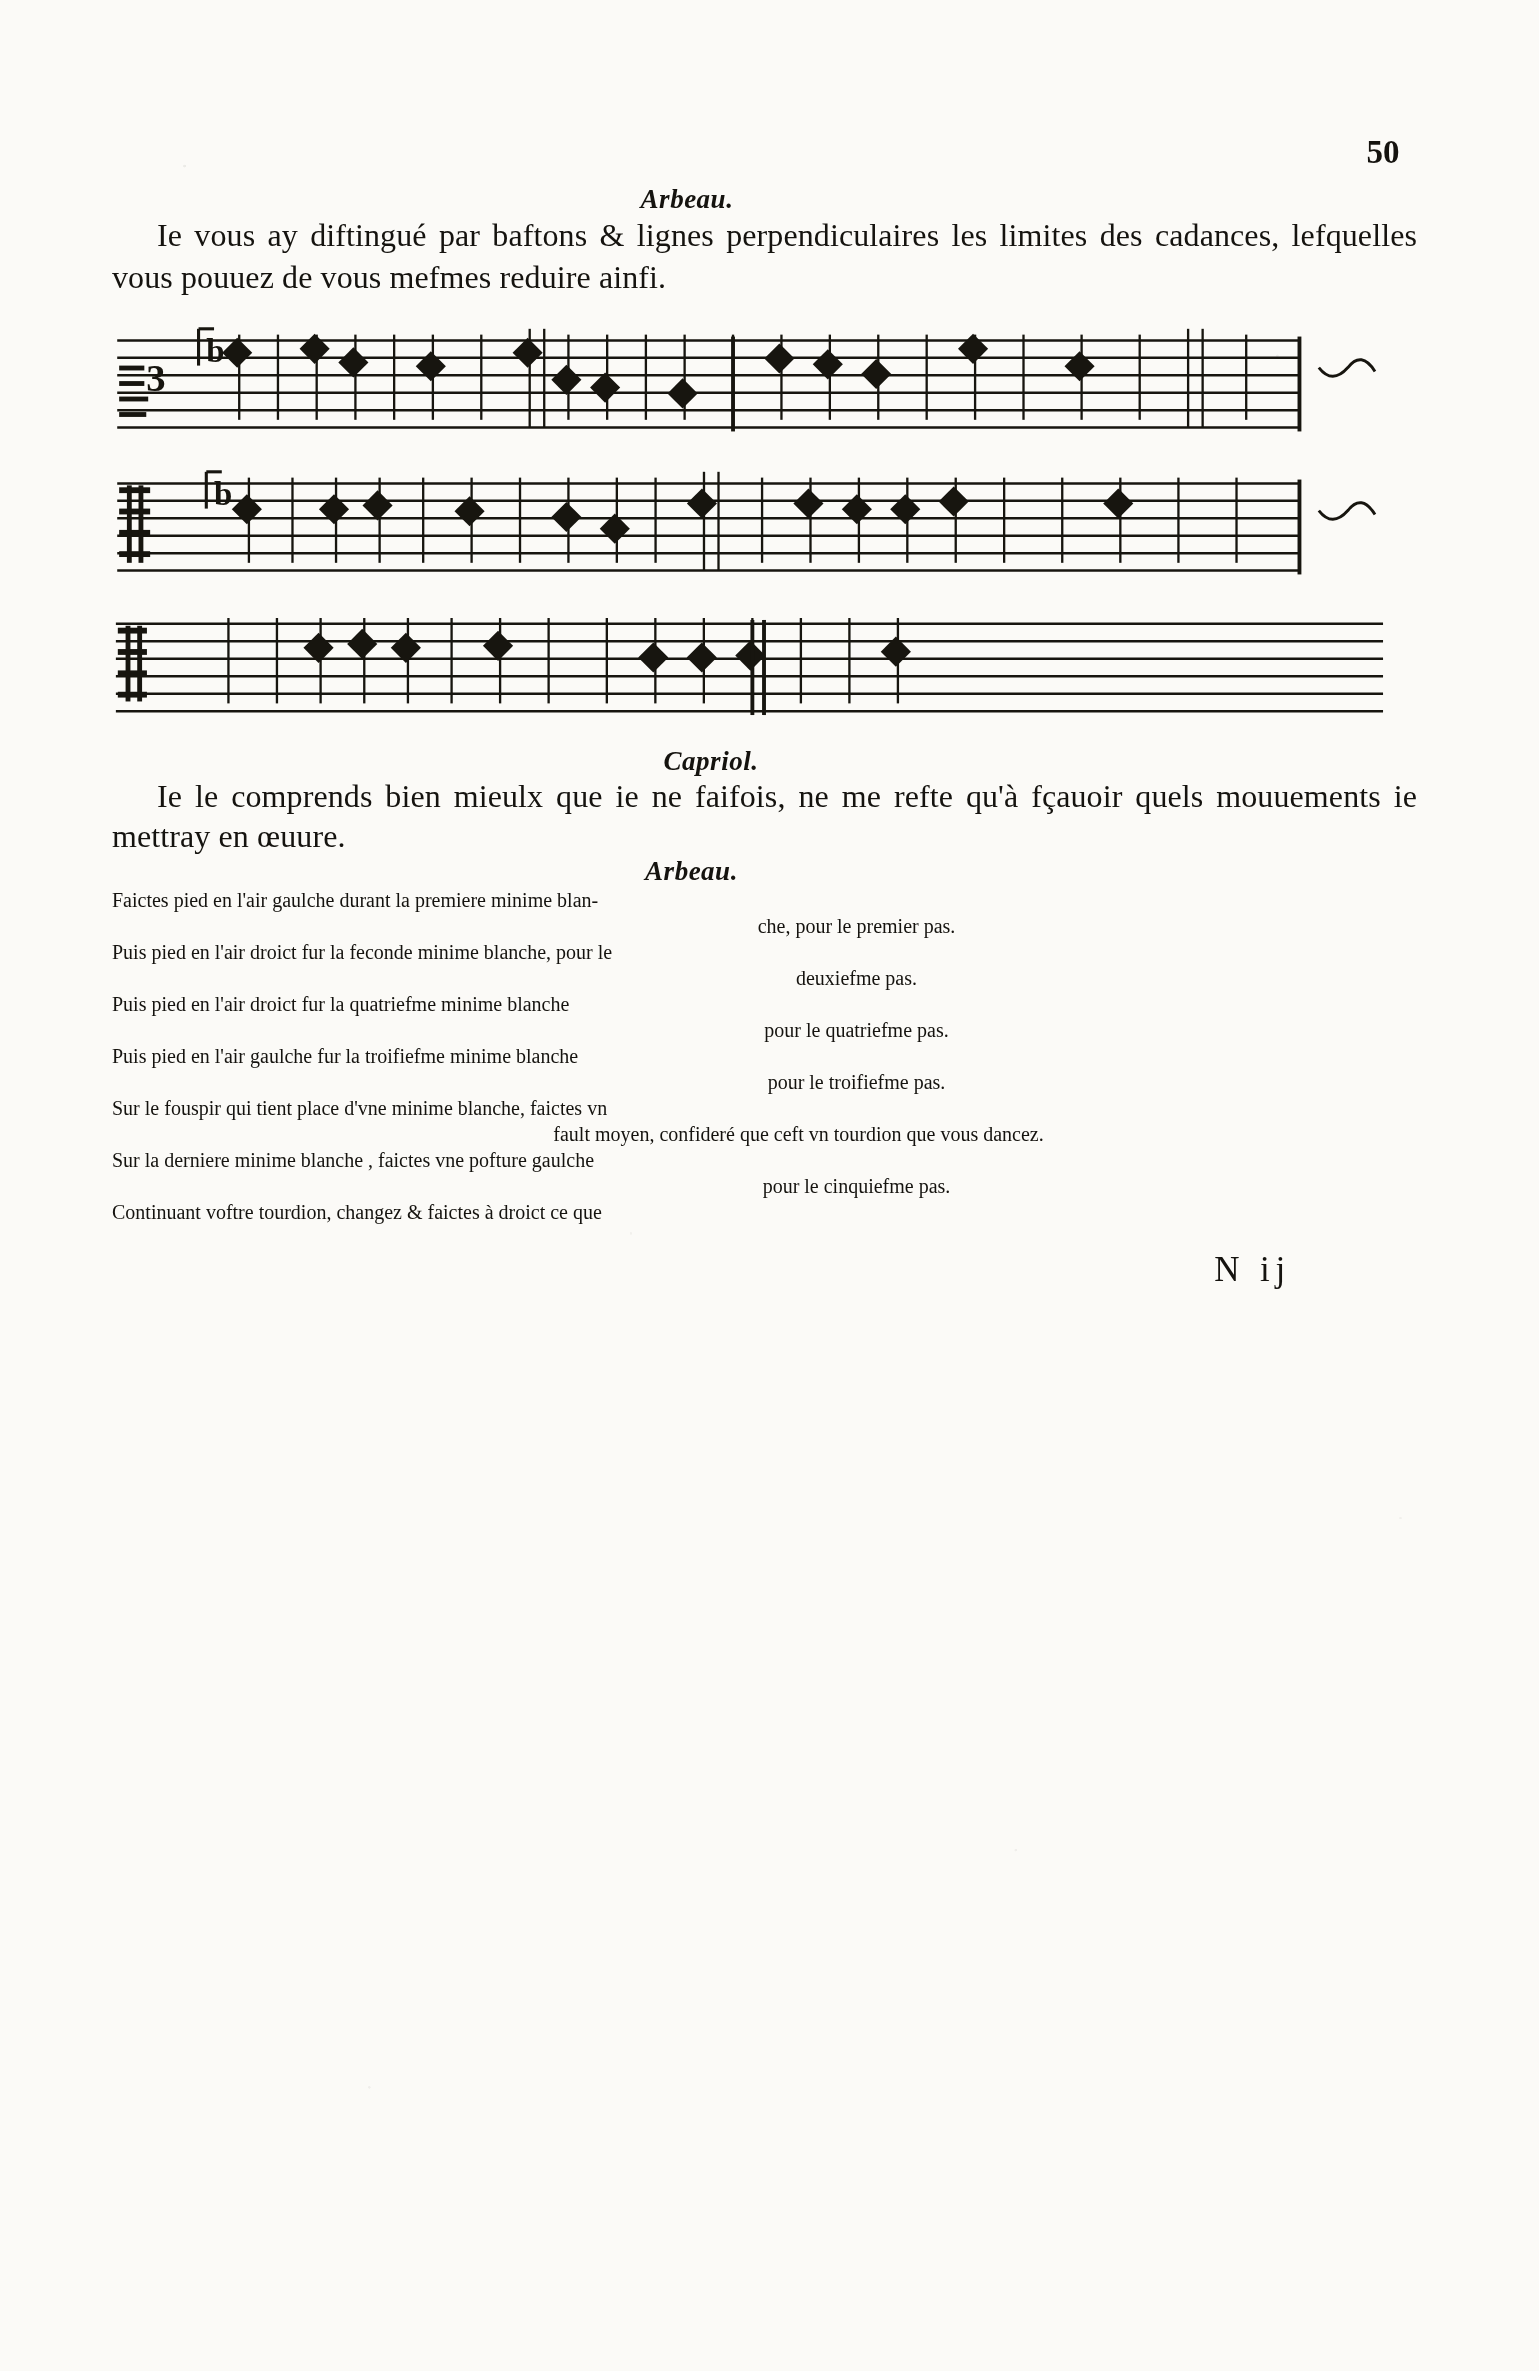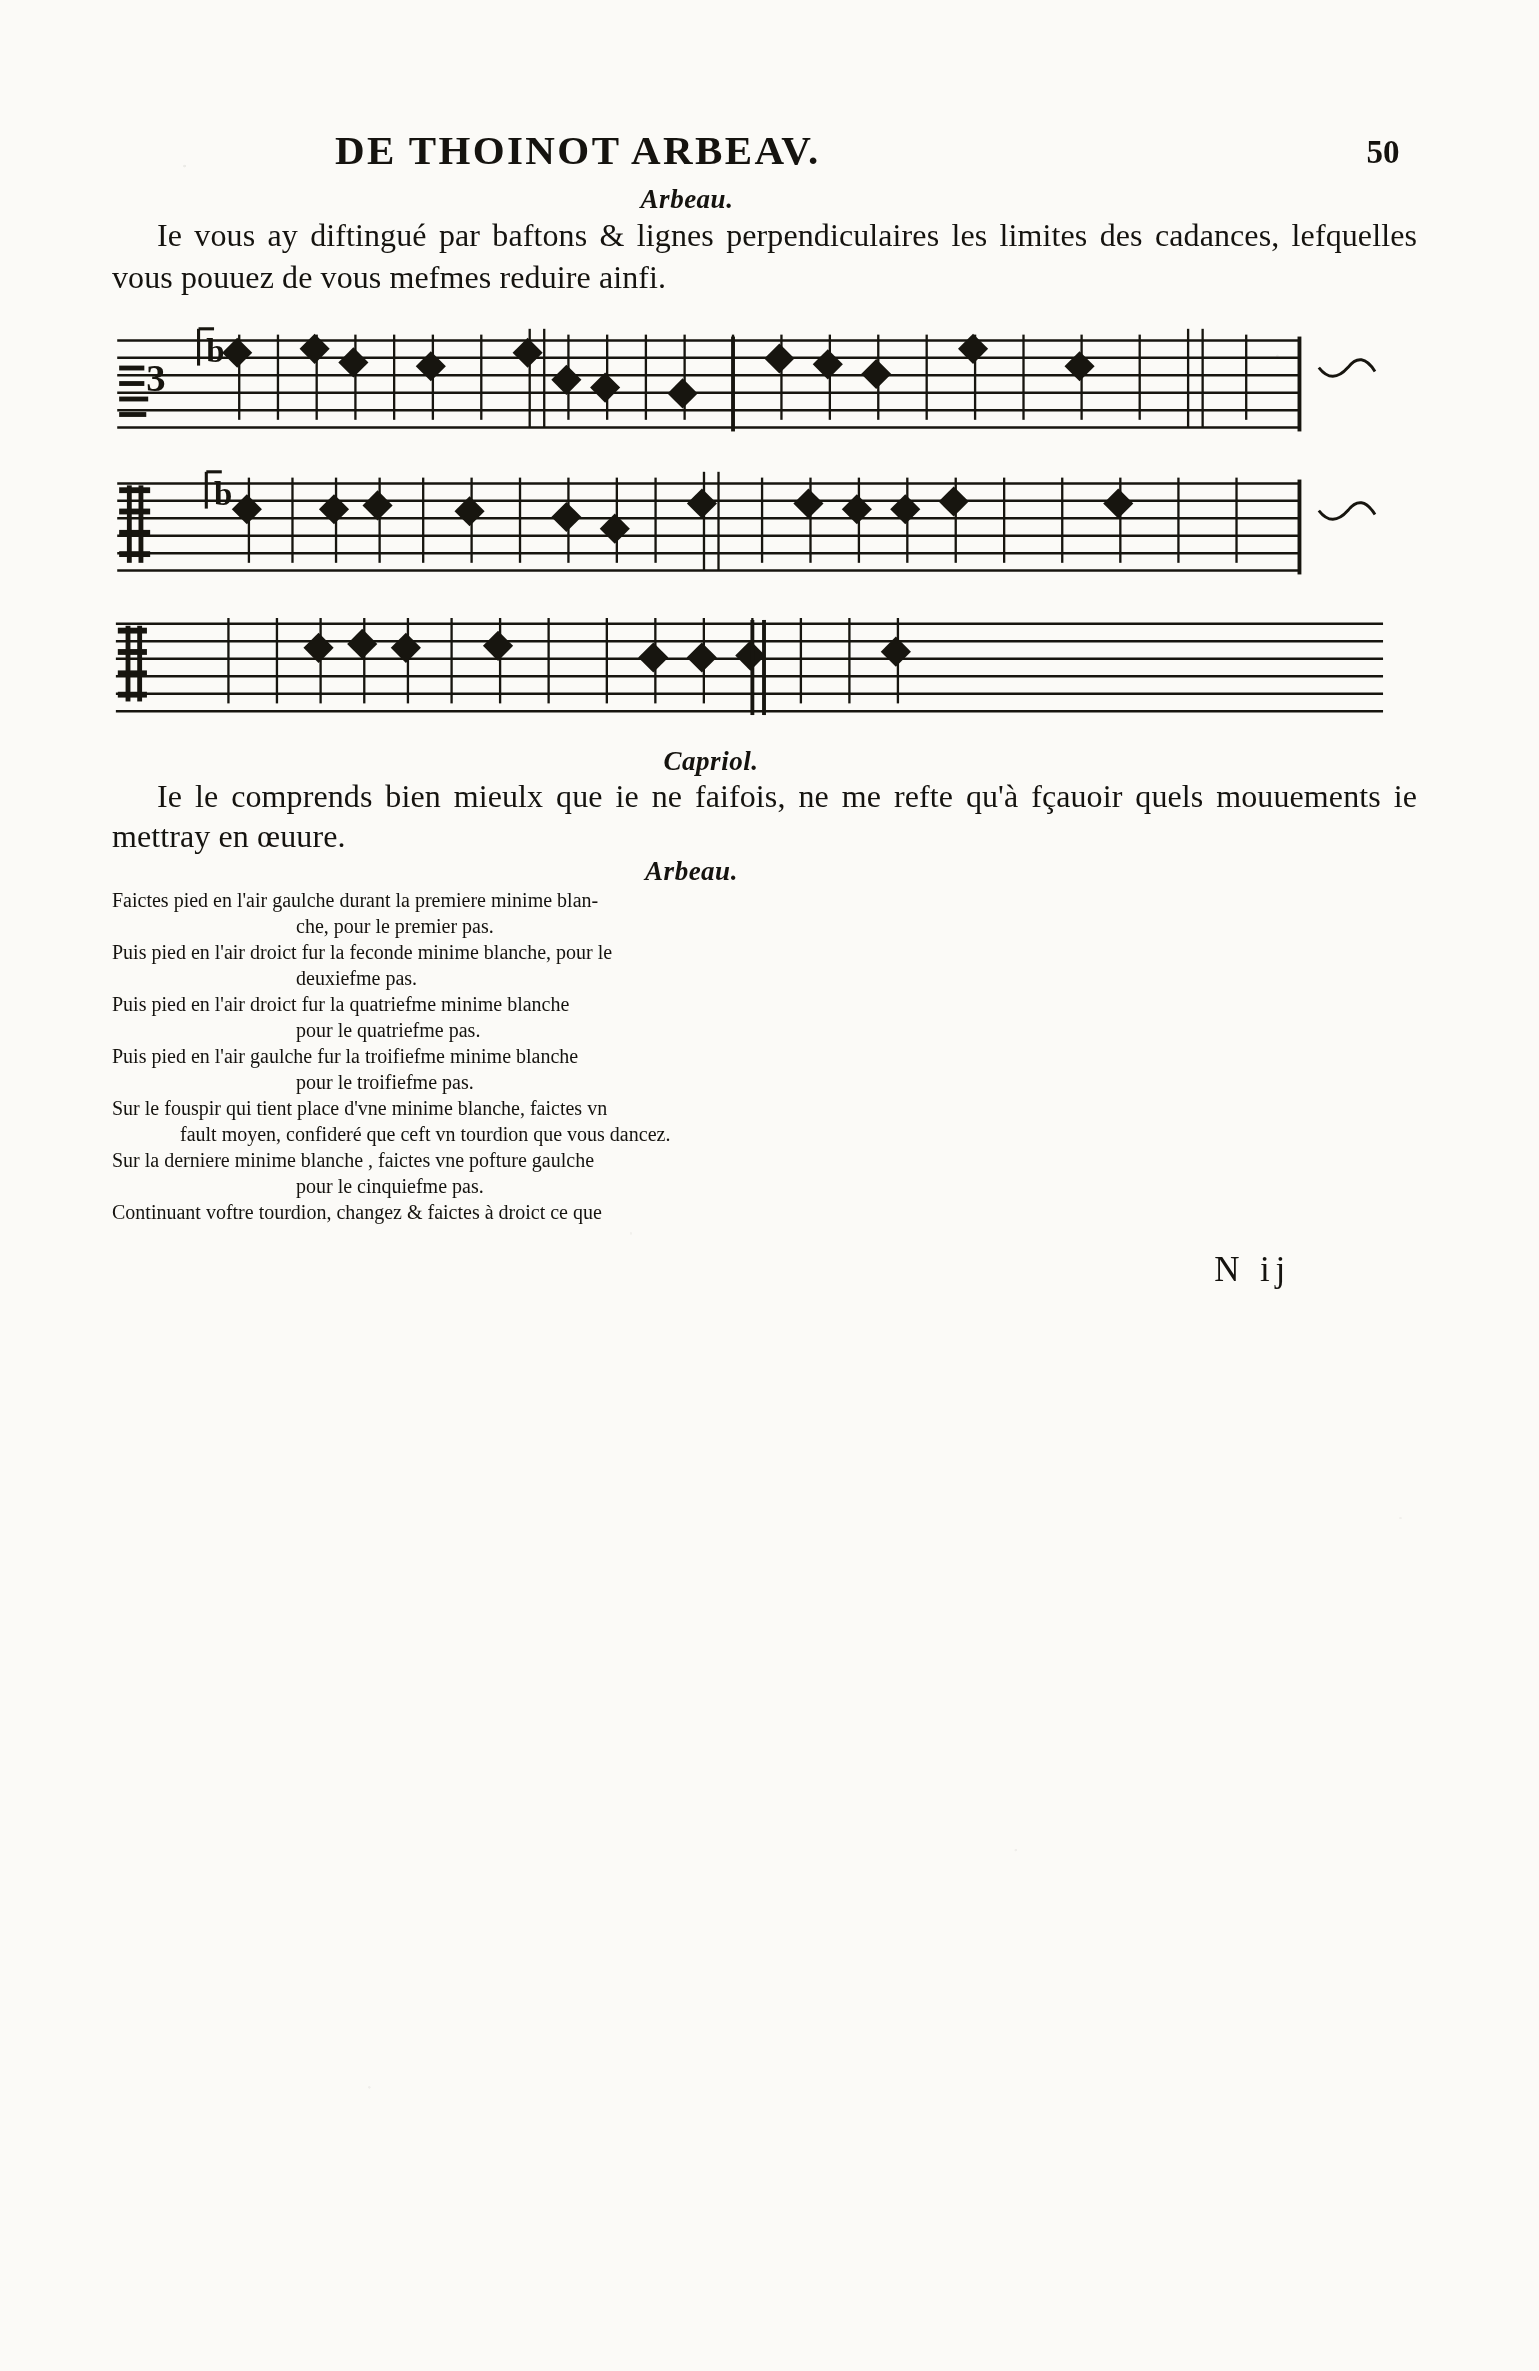--- a/index.html
+++ b/index.html
@@ -84,20 +84,21 @@
     font-size: 20px;
     line-height: 1.30;
     padding-left: 68px;
     text-indent: -68px;
   }
   .hang .cont { display: inline; }
   .cont-line {
     display: block;
     padding-left: 116px;
     text-indent: 0;
+    text-align: center;
   }
 
   
   .music {
     margin: 25px 0 5.8px 0;
   }
   .stave-wrap {
     position: relative;
     height: 122px;
     margin-bottom: 21.3px;
@@ -125,21 +126,20 @@
 </style>
 </head>
 <body>
 
 <div class="page">
   <div class="speckle"></div>
 
   <div class="content">
 
     <div class="header-row">
-      <div class="running-title">DE THOINOT ARBEAV.</div>
       <div class="folio">50</div>
     </div>
 
     <div class="speaker left-ish">Arbeau.</div>
 
     <div class="para indent-first">Ie vous ay diftingué par baftons &amp; lignes perpendiculaires les limites des cadances, lefquelles vous pouuez de vous mefmes reduire ainfi.</div>
 
     <div class="music">
 
       <div class="stave-wrap">

